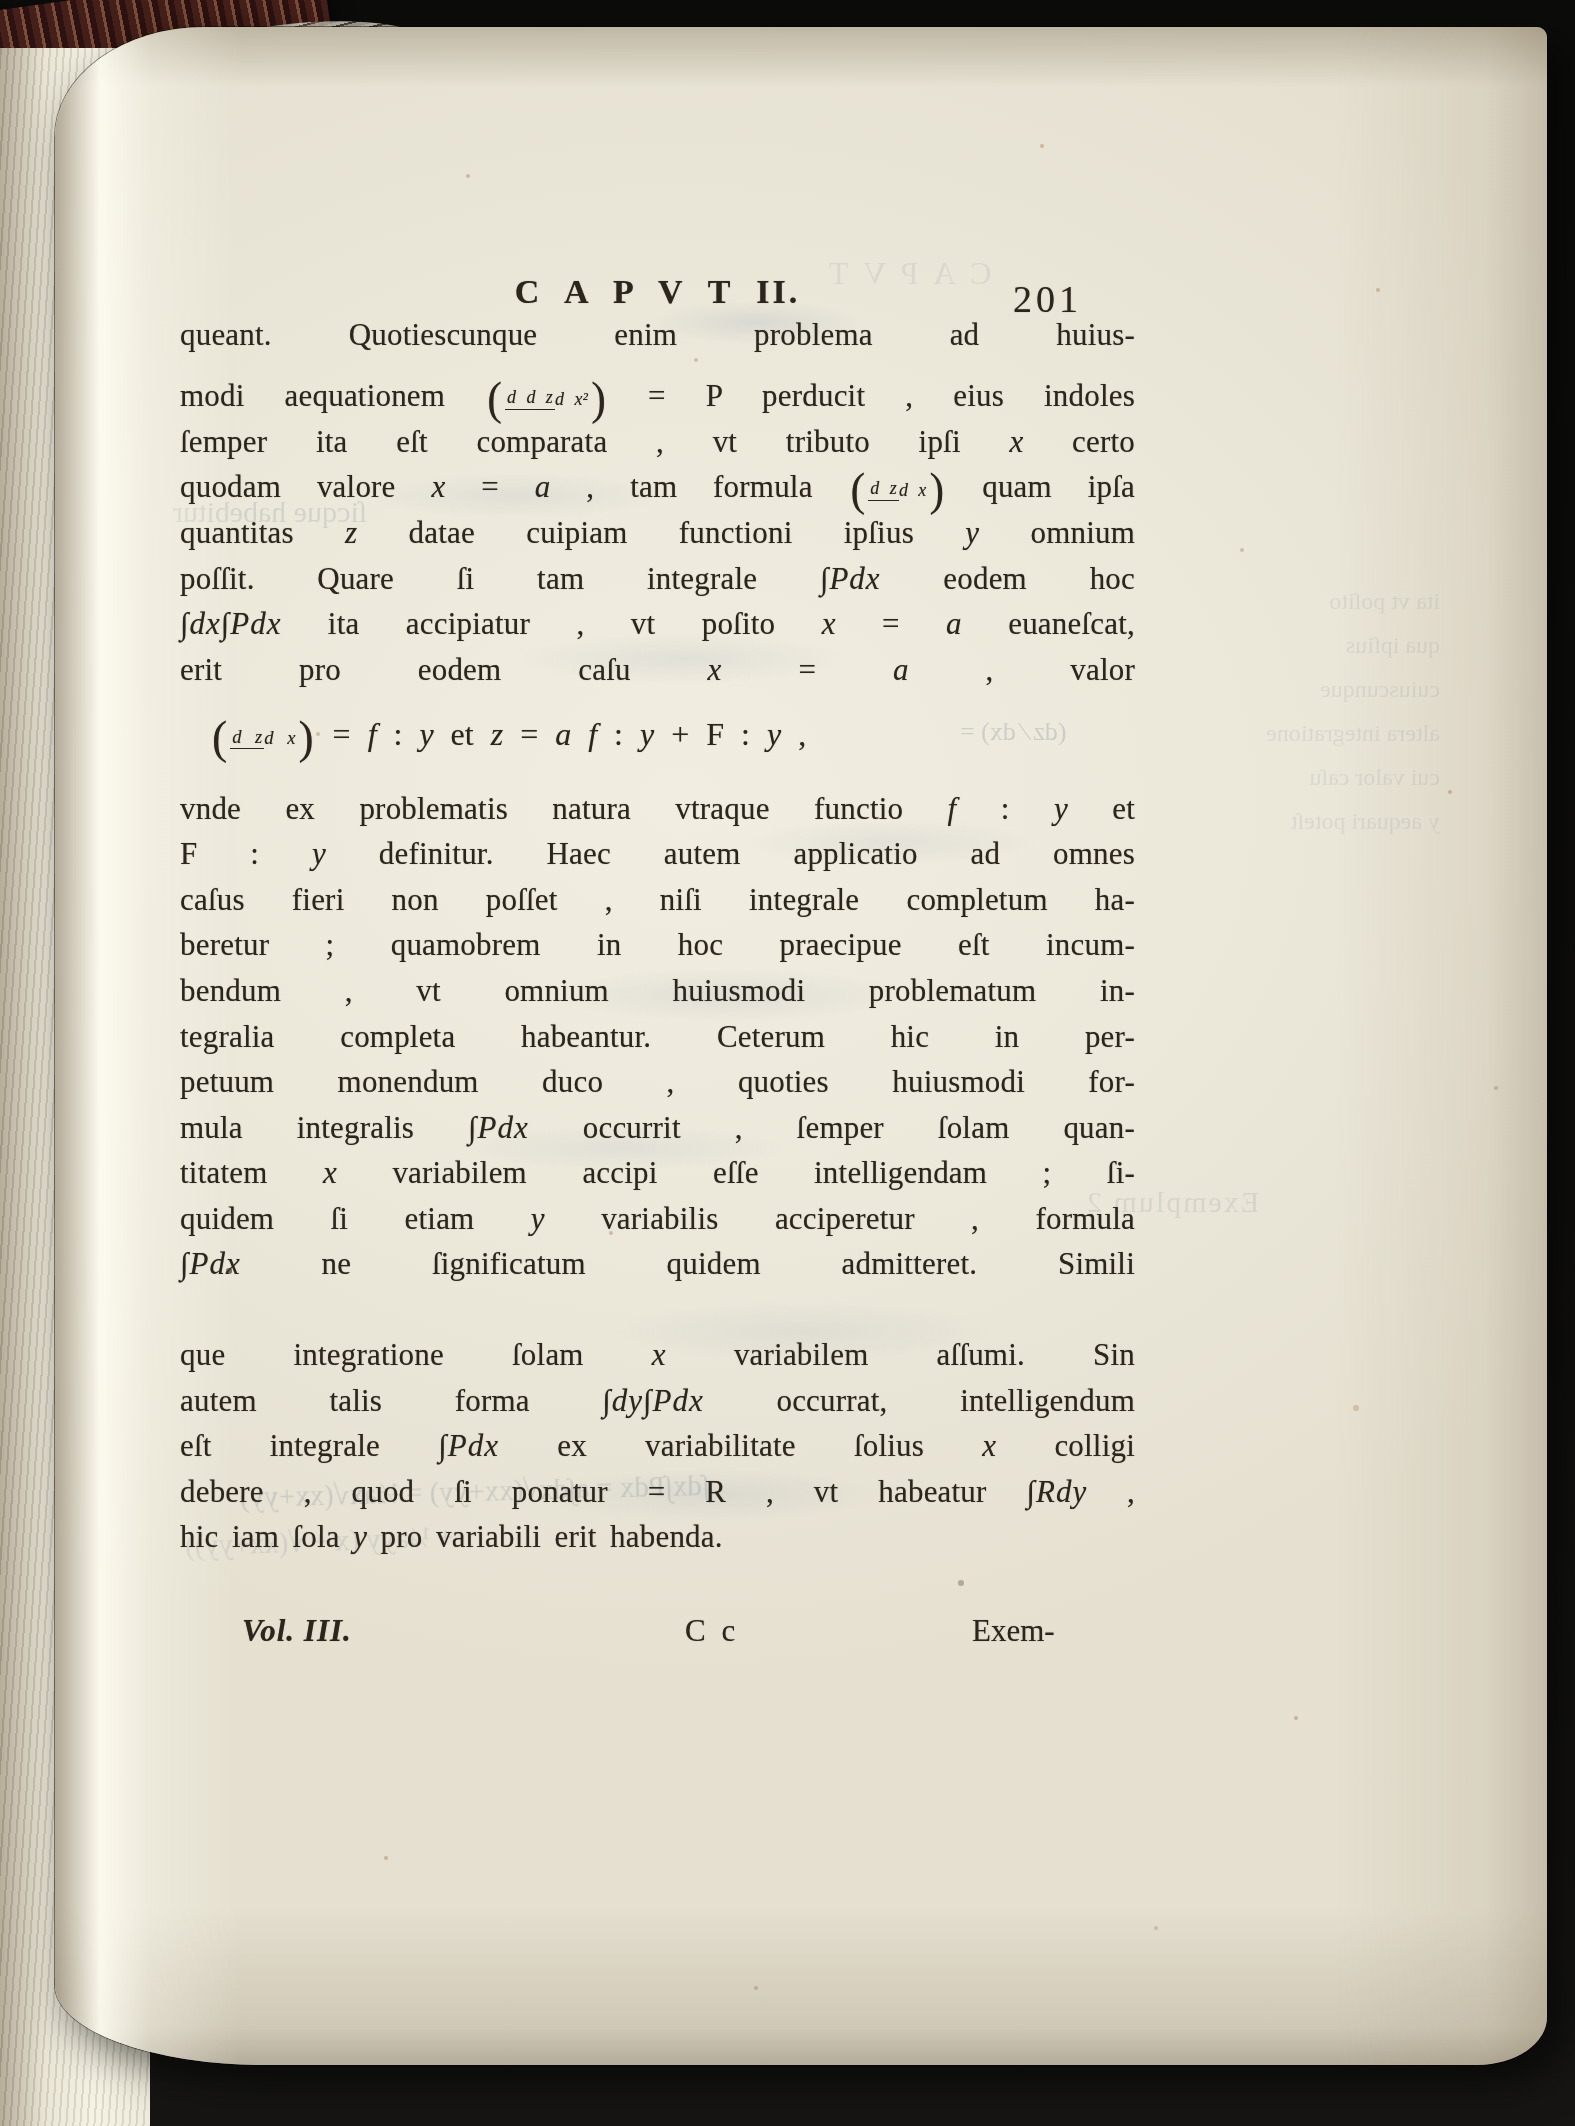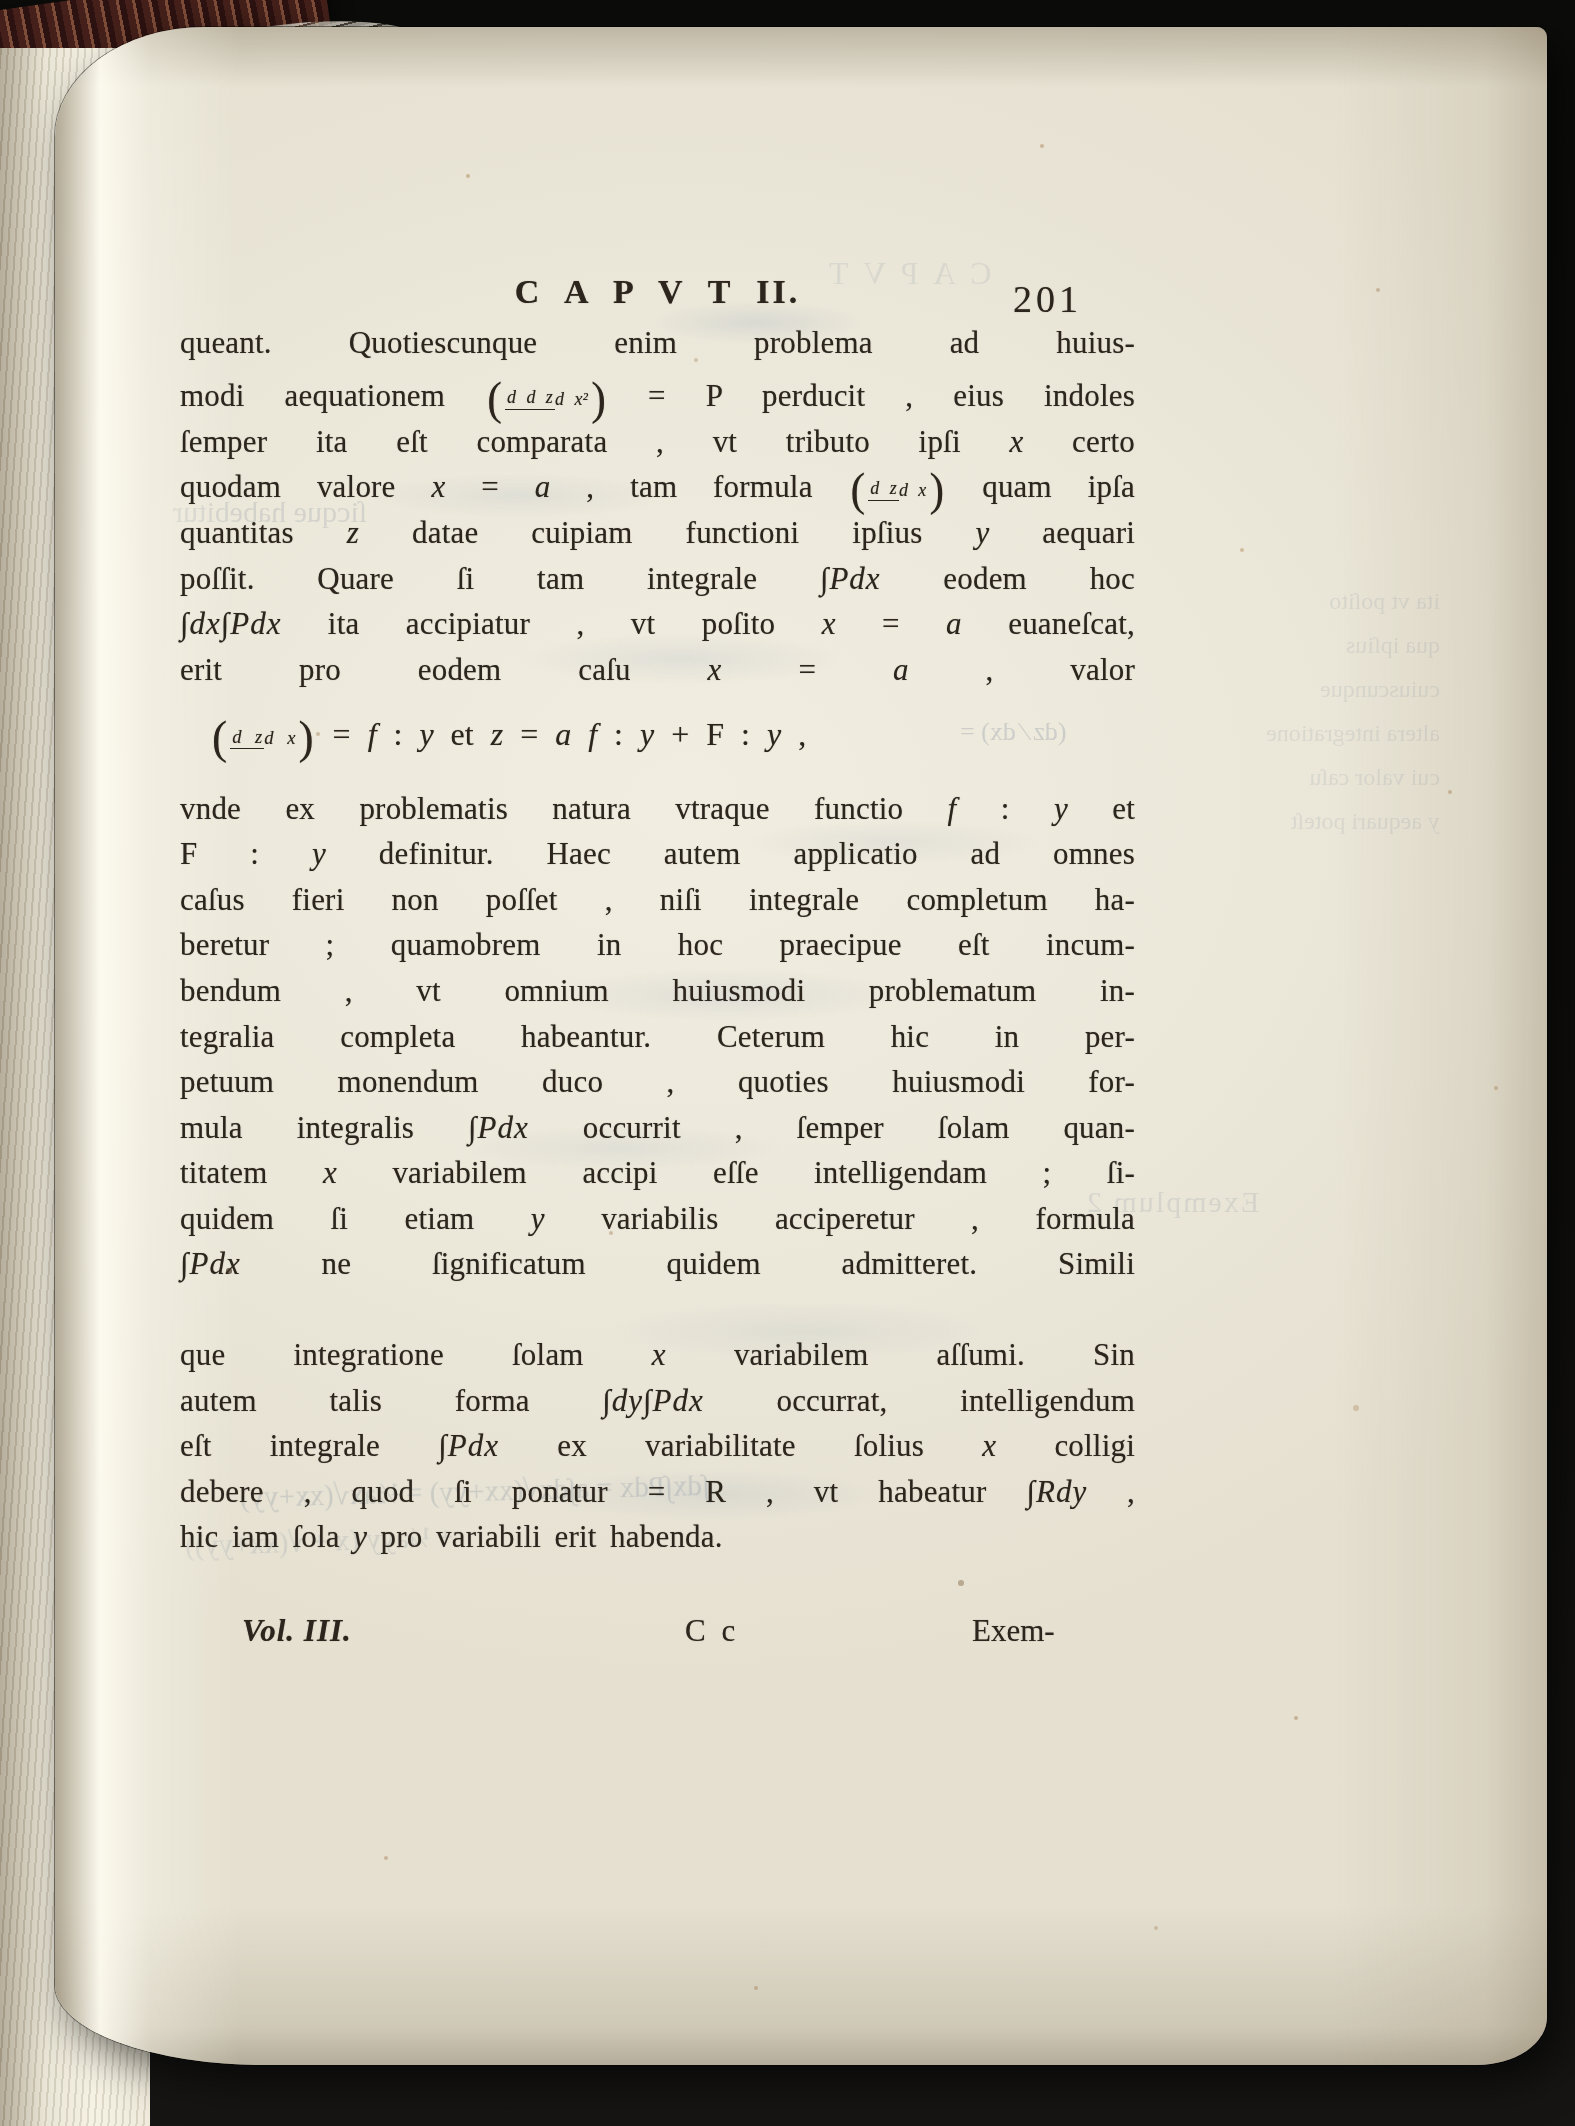--- a/index.html
+++ b/index.html
@@ -126,39 +126,39 @@
     <div class="ghost g-b2">+ ¼ayy (x + √(xx+yy))</div>
 
     <div class="content">
       <div class="textblock">
 
         <div class="header-row">
           <span class="chapter">C A P V T II.</span>
           <span class="pagenum">201</span>
         </div>
 
-        <div class="tline" style="top:294px"><span class="seg-r">queant. Quotiescunque enim problema ad huius-</span></div>
+        <div class="tline" style="top:286px"><span class="seg-r">queant. Quotiescunque enim problema ad huius-</span></div>
         <div class="tline" style="top:347px"><span class="seg-r">modi aequationem </span><span class="pfrac">
               <span class="paren">(</span>
               <span class="fstack">
                 <span class="fnum">d d z</span>
                 <span class="fden">d x²</span>
               </span>
               <span class="paren">)</span>
             </span><span class="seg-r"> = P perducit , eius indoles</span></div>
         <div class="tline" style="top:393px"><span class="seg-r">ſemper ita eſt comparata , vt tributo ipſi </span><span class="seg-i">x</span><span class="seg-r"> certo</span></div>
         <div class="tline" style="top:438px"><span class="seg-r">quodam valore </span><span class="seg-i">x</span><span class="seg-r"> = </span><span class="seg-i">a</span><span class="seg-r"> , tam formula </span><span class="pfrac">
               <span class="paren">(</span>
               <span class="fstack">
                 <span class="fnum">d z</span>
                 <span class="fden">d x</span>
               </span>
               <span class="paren">)</span>
             </span><span class="seg-r"> quam ipſa</span></div>
-        <div class="tline" style="top:484px"><span class="seg-r">quantitas </span><span class="seg-i">z</span><span class="seg-r"> datae cuipiam functioni ipſius </span><span class="seg-i">y</span><span class="seg-r"> aequari</span></div>
+        <div class="tline" style="top:484px"><span class="seg-r">quantitas </span><span class="seg-i">z</span><span class="seg-r"> datae cuipiam functioni ipſius </span><span class="seg-i">y</span><span class="seg-r"> omnium</span></div>
         <div class="tline" style="top:530px"><span class="seg-r">poſſit. Quare ſi tam integrale </span><span class="seg-q">∫Pdx</span><span class="seg-r"> eodem hoc</span></div>
         <div class="tline" style="top:575px"><span class="seg-q">∫dx∫Pdx</span><span class="seg-r"> ita accipiatur , vt poſito </span><span class="seg-i">x</span><span class="seg-r"> = </span><span class="seg-i">a</span><span class="seg-r"> euaneſcat,</span></div>
         <div class="tline" style="top:621px"><span class="seg-r">erit pro eodem caſu </span><span class="seg-i">x</span><span class="seg-r"> = </span><span class="seg-i">a</span><span class="seg-r"> , valor</span></div>
 
         <div class="formula"><span class="pfrac">
               <span class="paren">(</span>
               <span class="fstack">
                 <span class="fnum">d z</span>
                 <span class="fden">d x</span>
               </span>

